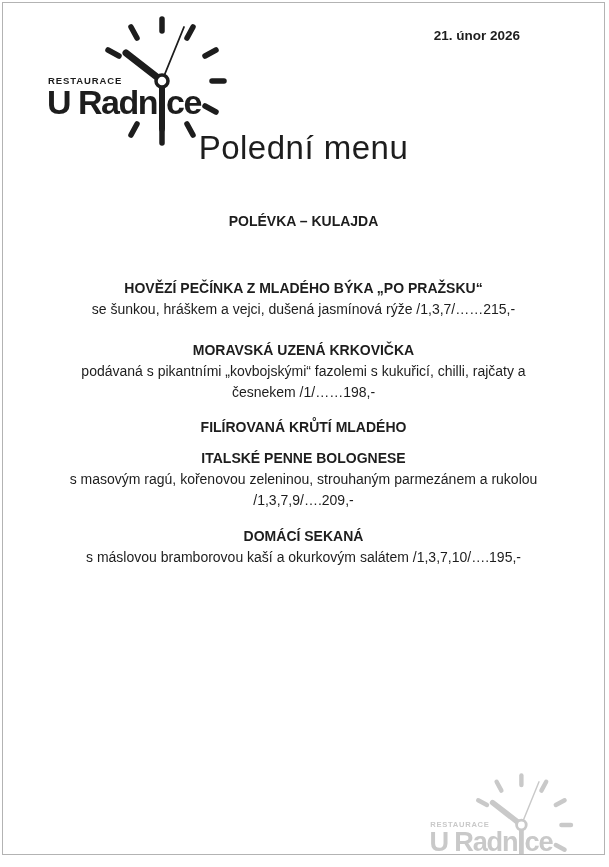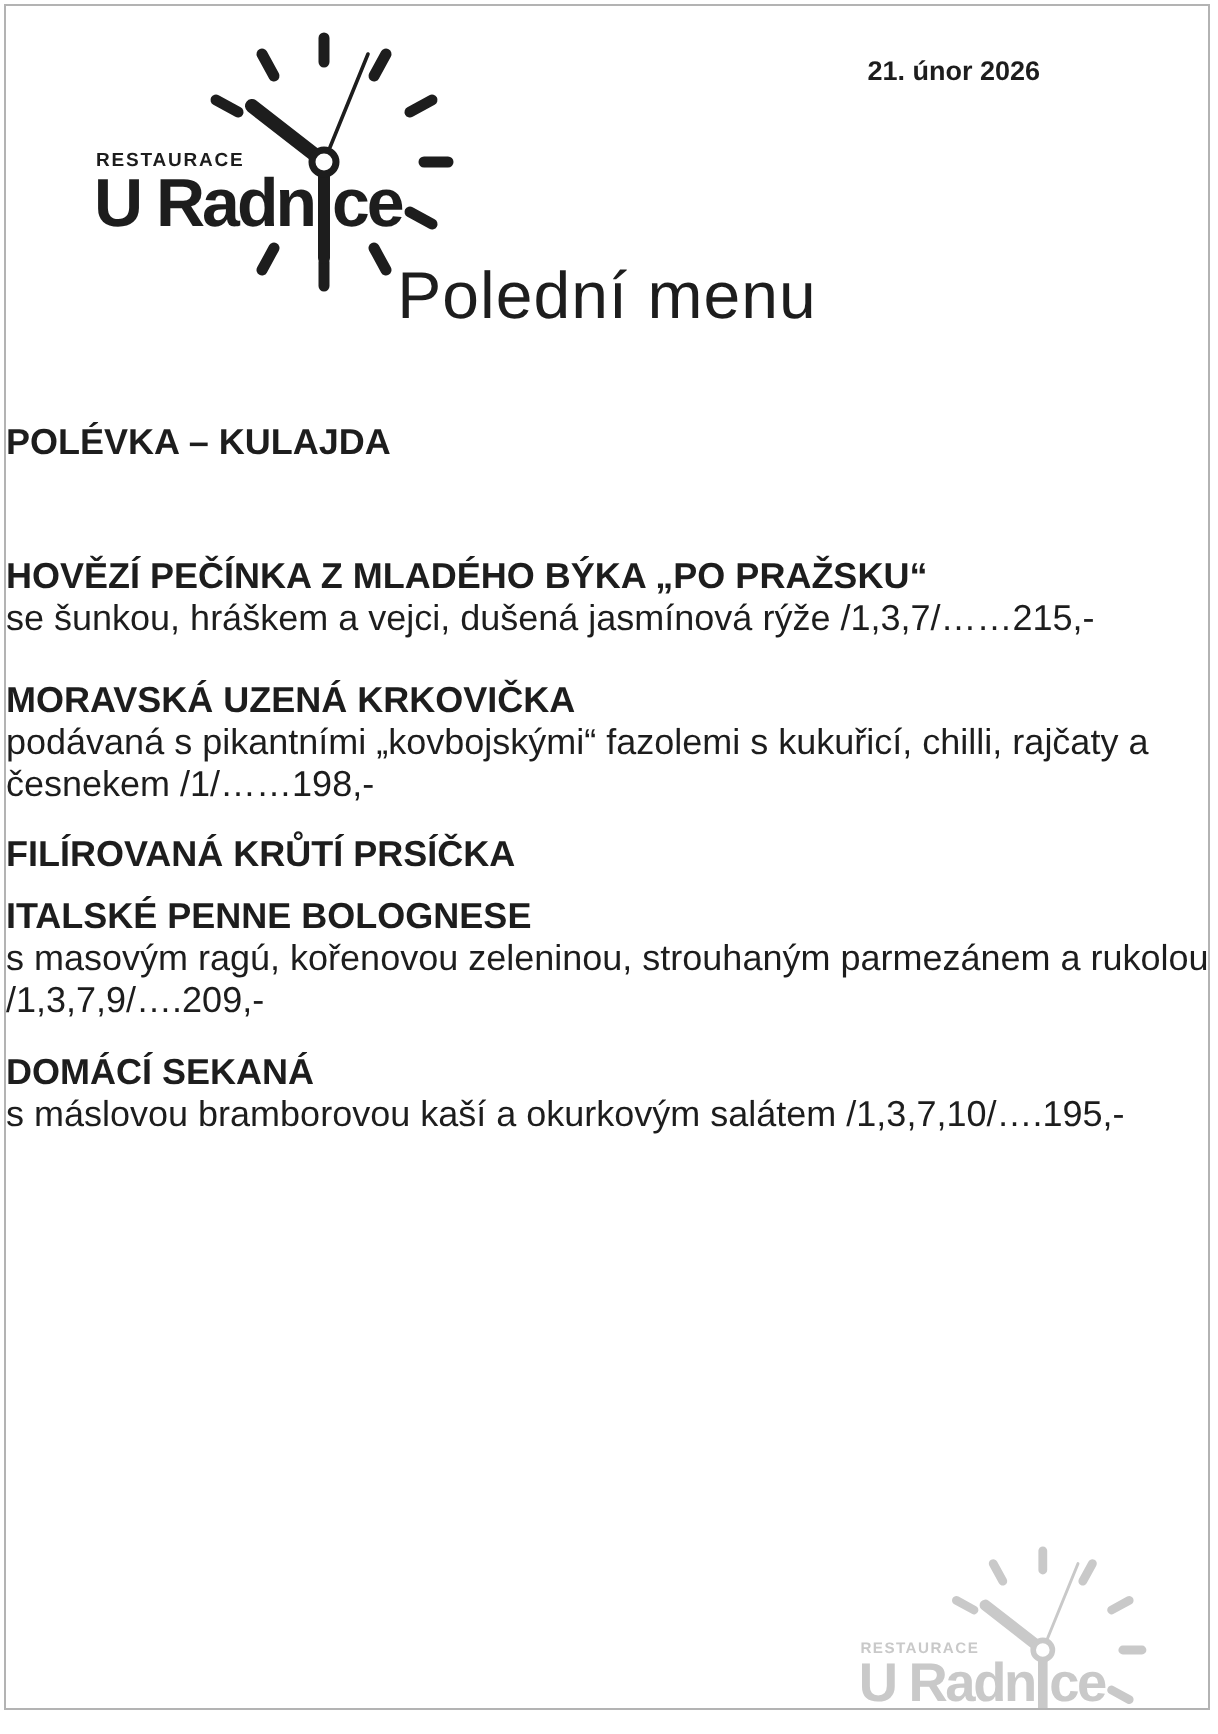--- a/index.html
+++ b/index.html
@@ -41,22 +41,22 @@
   .date{
     position:absolute;top:25px;right:84px;
     font-size:13.5px;font-weight:700;color:var(--ink,#1d1d1d);
   }
   .title{
     position:absolute;top:126px;left:0;right:0;text-align:center;
     font-size:33px;font-weight:400;letter-spacing:0.5px;color:var(--ink,#1d1d1d);
   }
   
   .menu{
-    position:absolute;top:208px;left:0;right:0;text-align:left;
-    font-size:18px;line-height:21px;color:var(--ink,#1d1d1d);
+    position:absolute;top:208px;left:0;right:0;text-align:center;
+    font-size:14px;line-height:21px;color:var(--ink,#1d1d1d);
   }
   .menu-item{white-space:nowrap;}
   .menu-item-name{font-weight:700;}
   .menu-item:nth-child(1){margin-bottom:46px;}
   .menu-item:nth-child(2){margin-bottom:20px;}
   .menu-item:nth-child(3){margin-bottom:14px;}
   .menu-item:nth-child(4){margin-bottom:10px;}
   .menu-item:nth-child(5){margin-bottom:15px;}
   .menu-item:nth-child(6){margin-bottom:15px;}
 </style>
@@ -107,21 +107,21 @@
 
   <div class="menu-item">
     <div class="menu-item-name">MORAVSKÁ UZENÁ KRKOVIČKA</div>
     <div class="menu-item-lines">
           <div class="menu-line">podávaná s pikantními „kovbojskými“ fazolemi s kukuřicí, chilli, rajčaty a</div>
           <div class="menu-line">česnekem /1/……198,-</div>
         </div>
   </div>
 
   <div class="menu-item">
-    <div class="menu-item-name">FILÍROVANÁ KRŮTÍ PRSÍČKA</div>
+    <div class="menu-item-name">FILÍROVANÁ KRŮTÍ MLADÉHO</div>
   </div>
 
   <div class="menu-item">
     <div class="menu-item-name">ITALSKÉ PENNE BOLOGNESE</div>
     <div class="menu-item-lines">
           <div class="menu-line">s masovým ragú, kořenovou zeleninou, strouhaným parmezánem a rukolou</div>
           <div class="menu-line">/1,3,7,9/….209,-</div>
         </div>
   </div>
 

